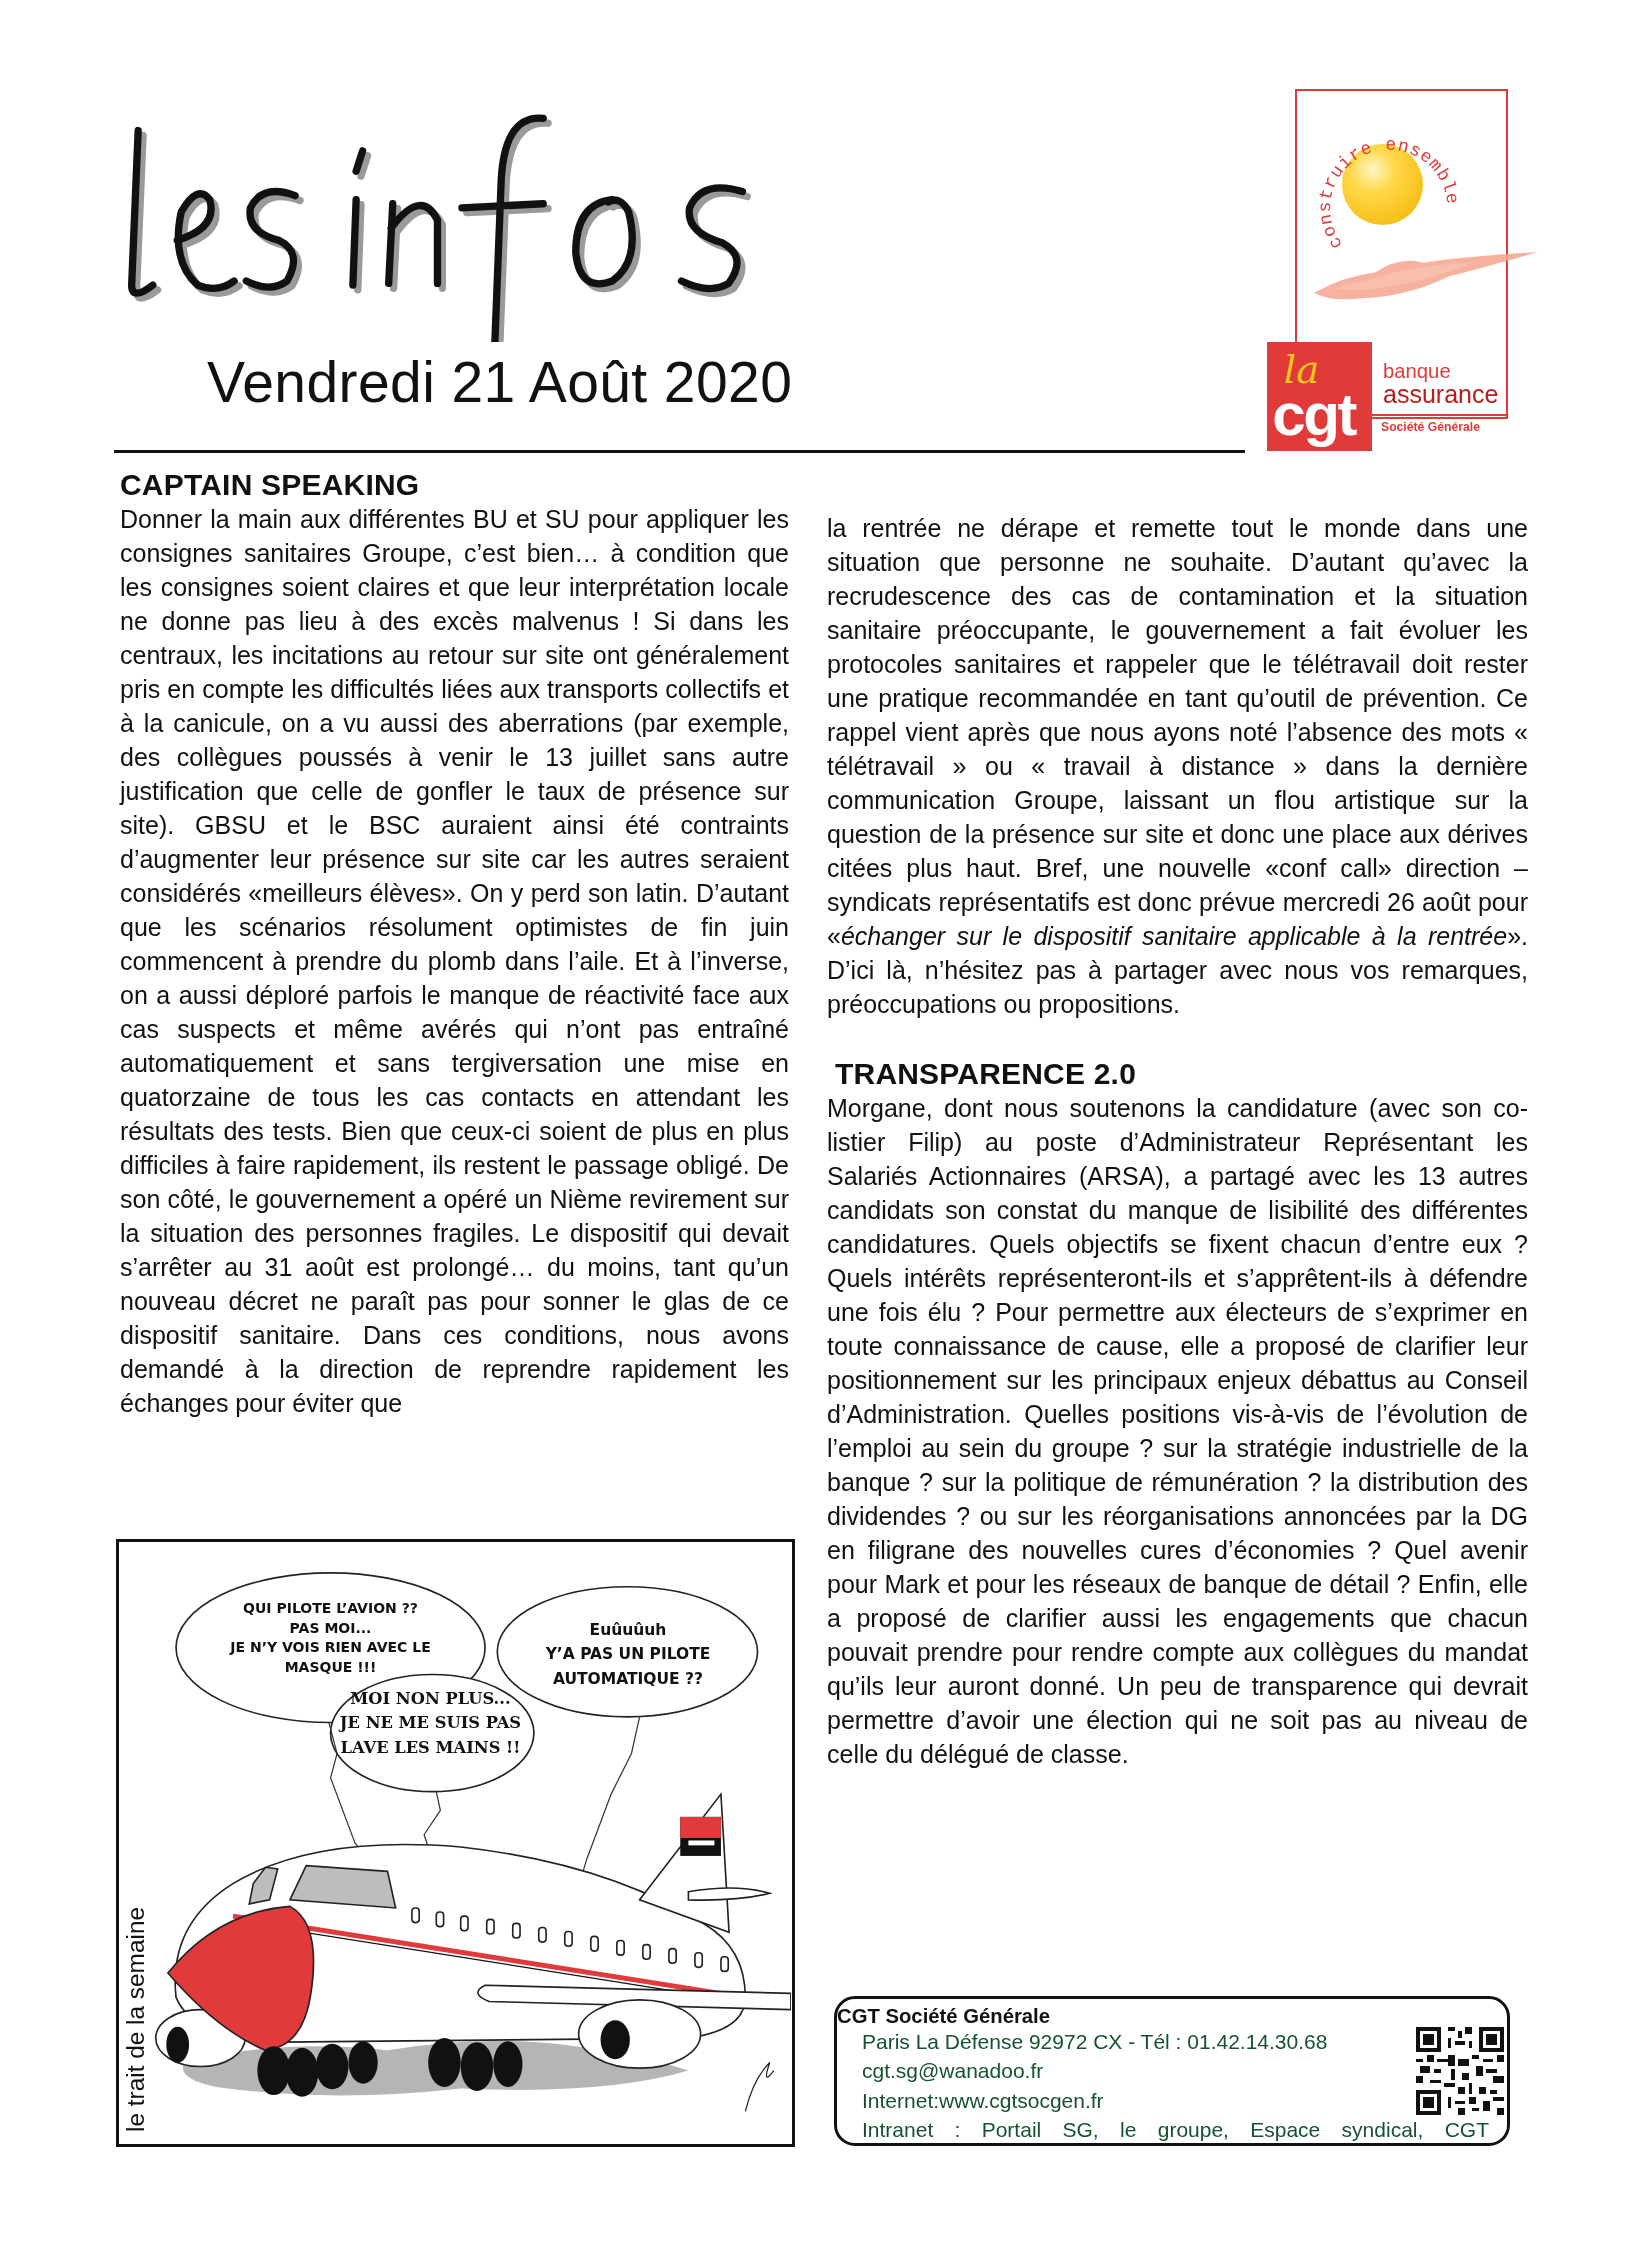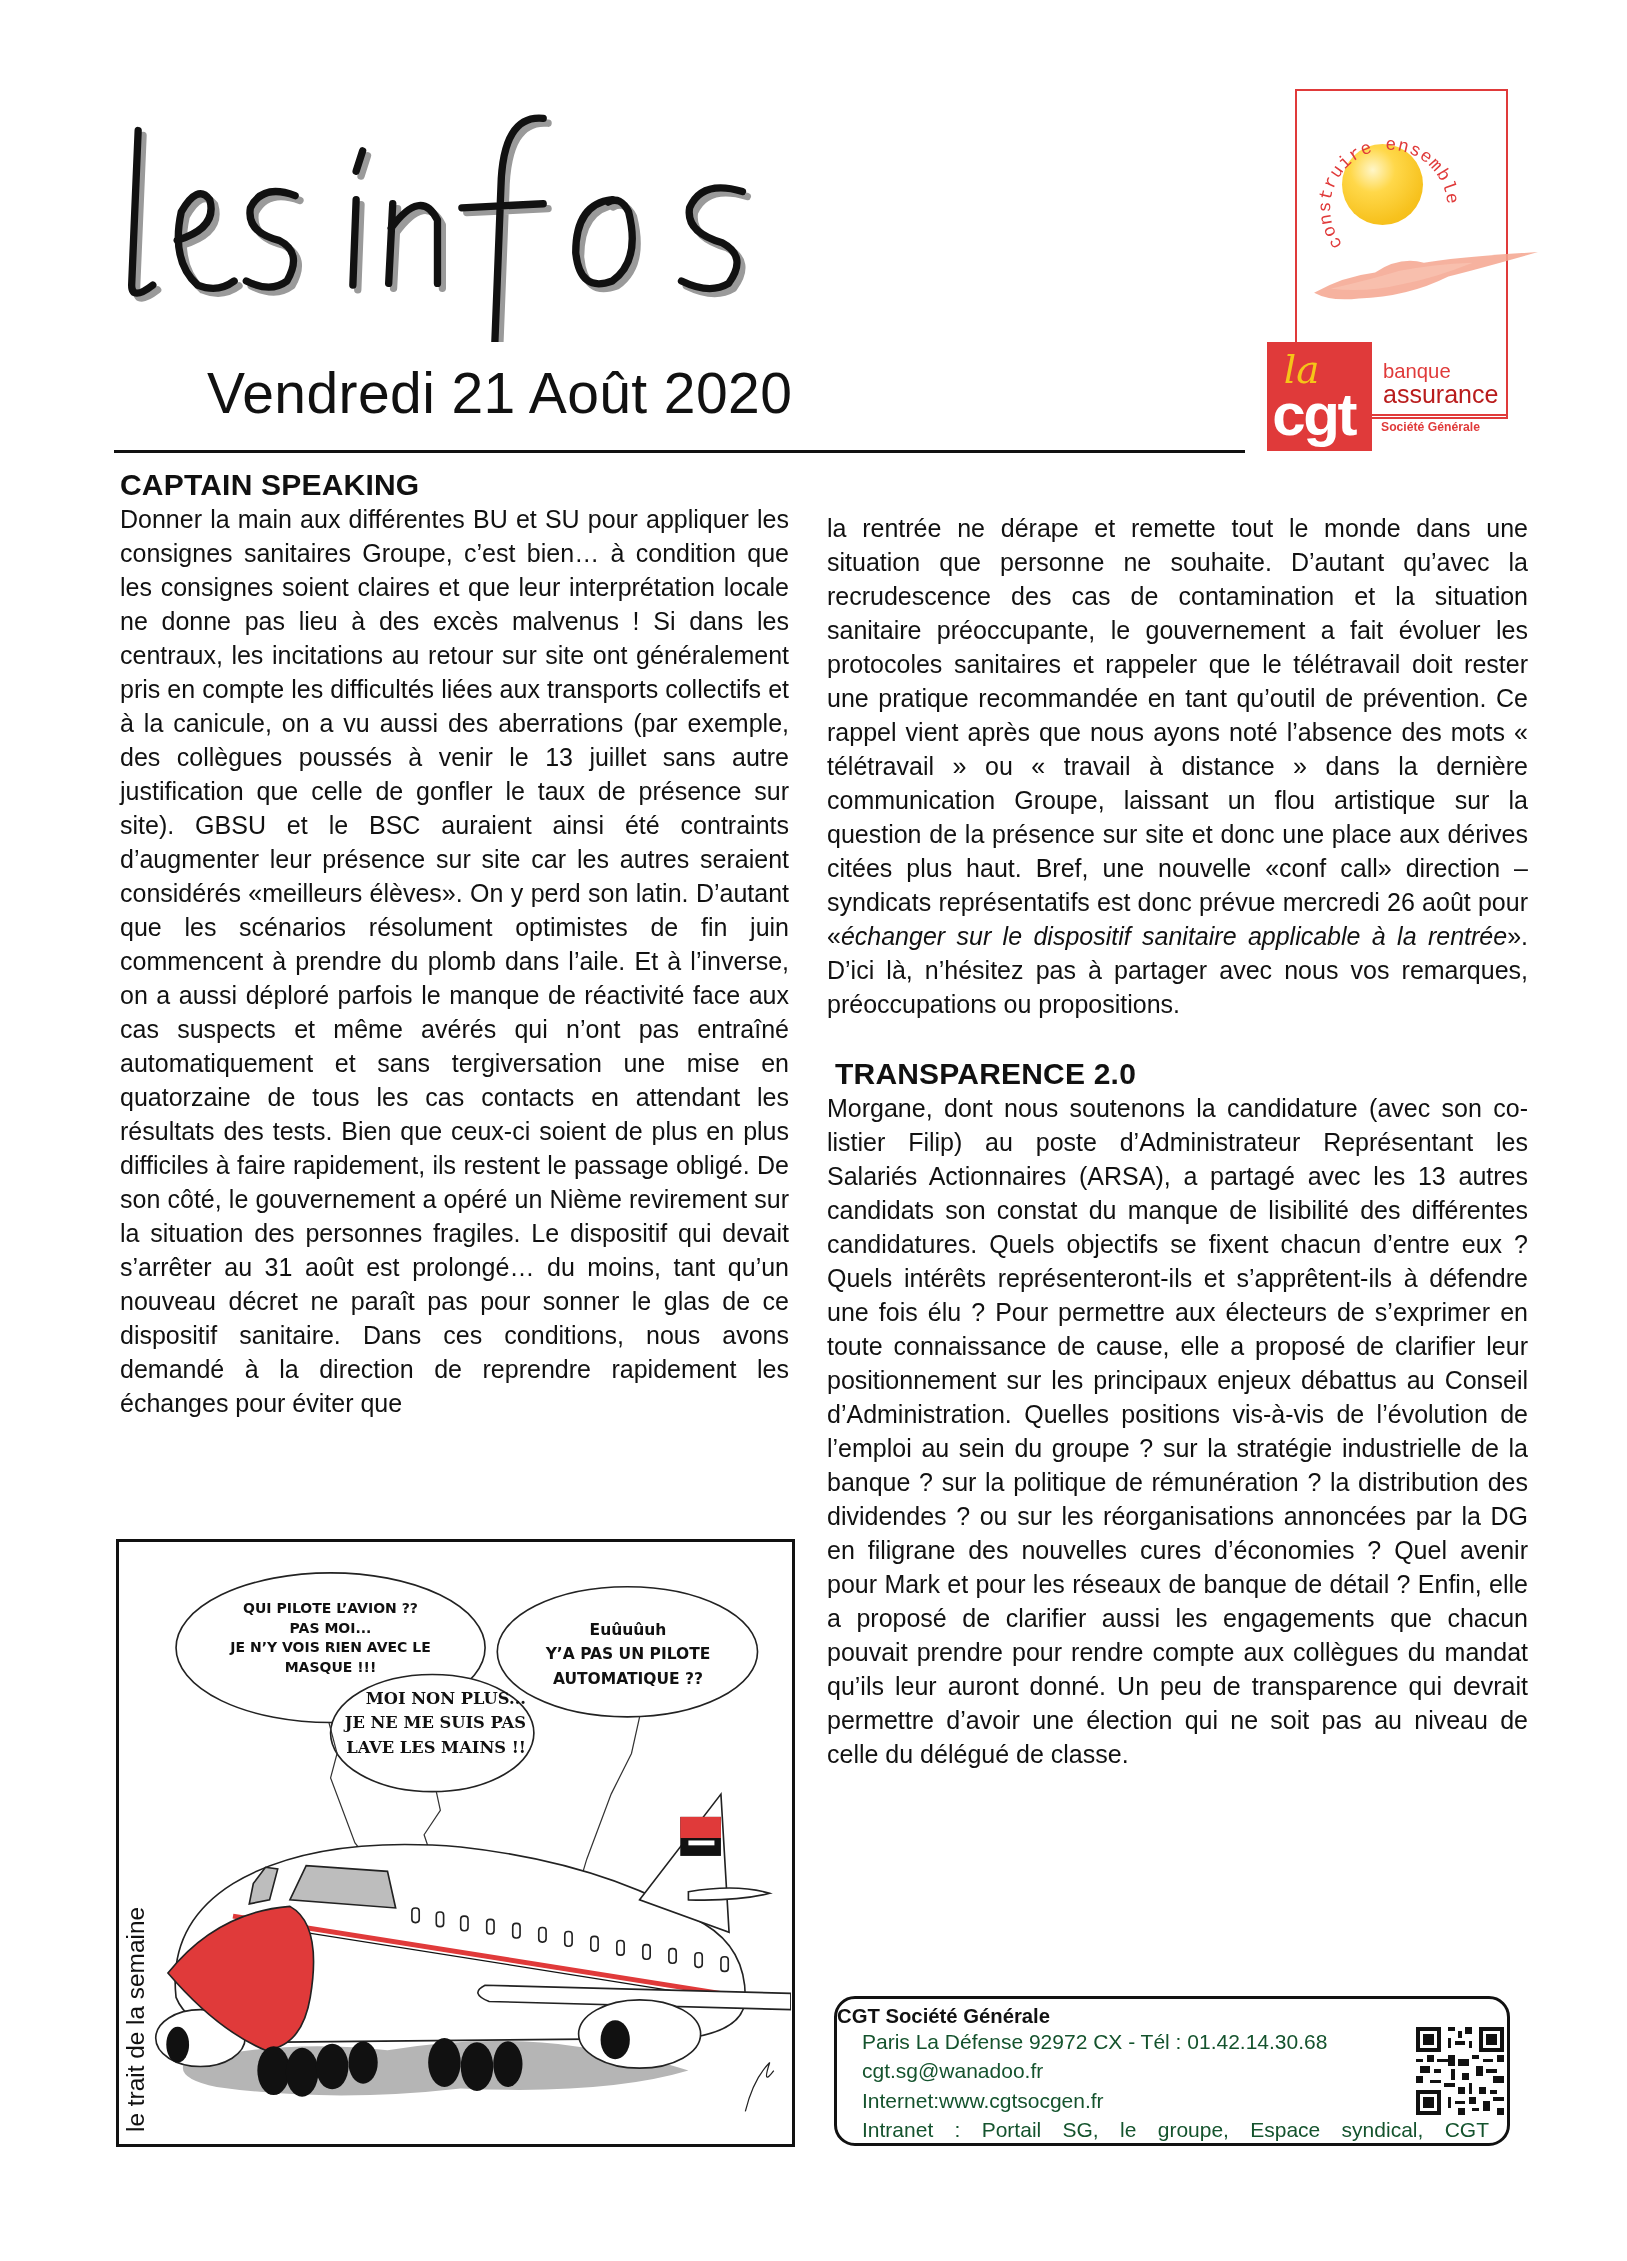--- a/index.html
+++ b/index.html
@@ -2,21 +2,21 @@
 <html style="font-size:13px"><head>
 <meta charset="utf-8">
 <style>
   html, body { margin:0; padding:0; background:#ffffff; }
   body { width:1627px; height:2261px; position:relative; overflow:hidden; font-family:"Liberation Sans", sans-serif; color:#111; }
   .abs { position:absolute; }
 
   
   #masthead-title { left:120px; top:98px; width:700px; height:244px; }
   #masthead-title svg { width:100%; height:100%; }
-  #issue-date { left:207px; top:346px; font-size:57px; line-height:73px; color:#111; white-space:nowrap; letter-spacing:0.4px;margin-top:11px; }
+  #issue-date { left:207px; top:346px; font-size:57px; line-height:73px; color:#111; white-space:nowrap; letter-spacing:0.4px; }
   #masthead-rule { left:114px; top:450px; width:1131px; height:3.3px; background:#111; }
 
   
   #logo { left:1265px; top:85px; width:273px; height:370px; }
   #logo-frame { position:absolute; left:30px; top:4.1px; width:213px; height:330px; border:2.4px solid #e03a3a; border-bottom-width:2.4px; box-sizing:border-box; background:#fff; }
   #logo-sun { position:absolute; left:77px; top:59px; width:81px; height:81px; border-radius:50%;
      background: radial-gradient(circle at 38% 32%, #fff6c8 0%, #ffd84a 30%, #f7c21e 70%, #f2b70f 100%); }
   #logo-curve-text { position:absolute; left:45px; top:28.5px; width:163px; height:155px; }
   #logo-cloud { position:absolute; left:45px; top:163px; width:232px; height:57px; }
   #logo-cgt-box { position:absolute; left:2.4px; top:257px; width:105px; height:109px; background:#e03a3a; }
@@ -36,21 +36,21 @@
   #col-left { left:120px; top:468px; width:669px; }
   #col-right { left:827px; top:511px; width:701px; }
   #heading-2 { margin-top:36px;margin-left:8px; }
 
   
   #cartoon { left:116px; top:1539px; width:679px; height:608px; border:3.3px solid #111; box-sizing:border-box; background:#fff; overflow:hidden; }
   #cartoon svg { position:absolute; left:0; top:0; }
   #cartoon-label { position:absolute; left:3.3px; top:590px; transform-origin:0 0; transform:rotate(-90deg); font-size:24.4px; white-space:nowrap; color:#111; line-height:28px; }
   .bubble { position:absolute; text-align:center; font-weight:bold; color:#111; font-family:"DejaVu Sans", sans-serif; }
   #bubble-1 { left:77px; top:33px; width:269px; font-size:14px; line-height:19.5px; padding-top:24.4px; }
-  #bubble-2 { left:216px; top:122px; width:191px; font-size:16.3px; line-height:24.4px; font-family:"DejaVu Serif", serif; padding-top:23px;text-align:right; }
+  #bubble-2 { left:216px; top:122px; width:191px; font-size:16.3px; line-height:24.4px; font-family:"DejaVu Serif", serif; padding-top:23px; }
   #bubble-3 { left:391px; top:53px; width:236px; font-size:15.5px; line-height:24.4px; padding-top:23px; }
 
   
   #footer-box { left:834px; top:1996px; width:676px; height:150px; border:3.3px solid #111; border-radius:21px; box-sizing:border-box; background:#fff; }
   #footer-title { position:absolute; left:0; top:4.9px; width:100%; text-align:left; font-weight:bold; font-size:20.3px; line-height:24.4px; }
   .footer-line { position:absolute; left:25px; font-size:21px; line-height:24.4px; white-space:nowrap; color:#14532d; }
   #footer-address { top:31px; }
   #footer-email { top:60px; }
   #footer-web { top:90px; }
   #footer-intranet { top:119px; width:627px; display:flex; justify-content:space-between; }

